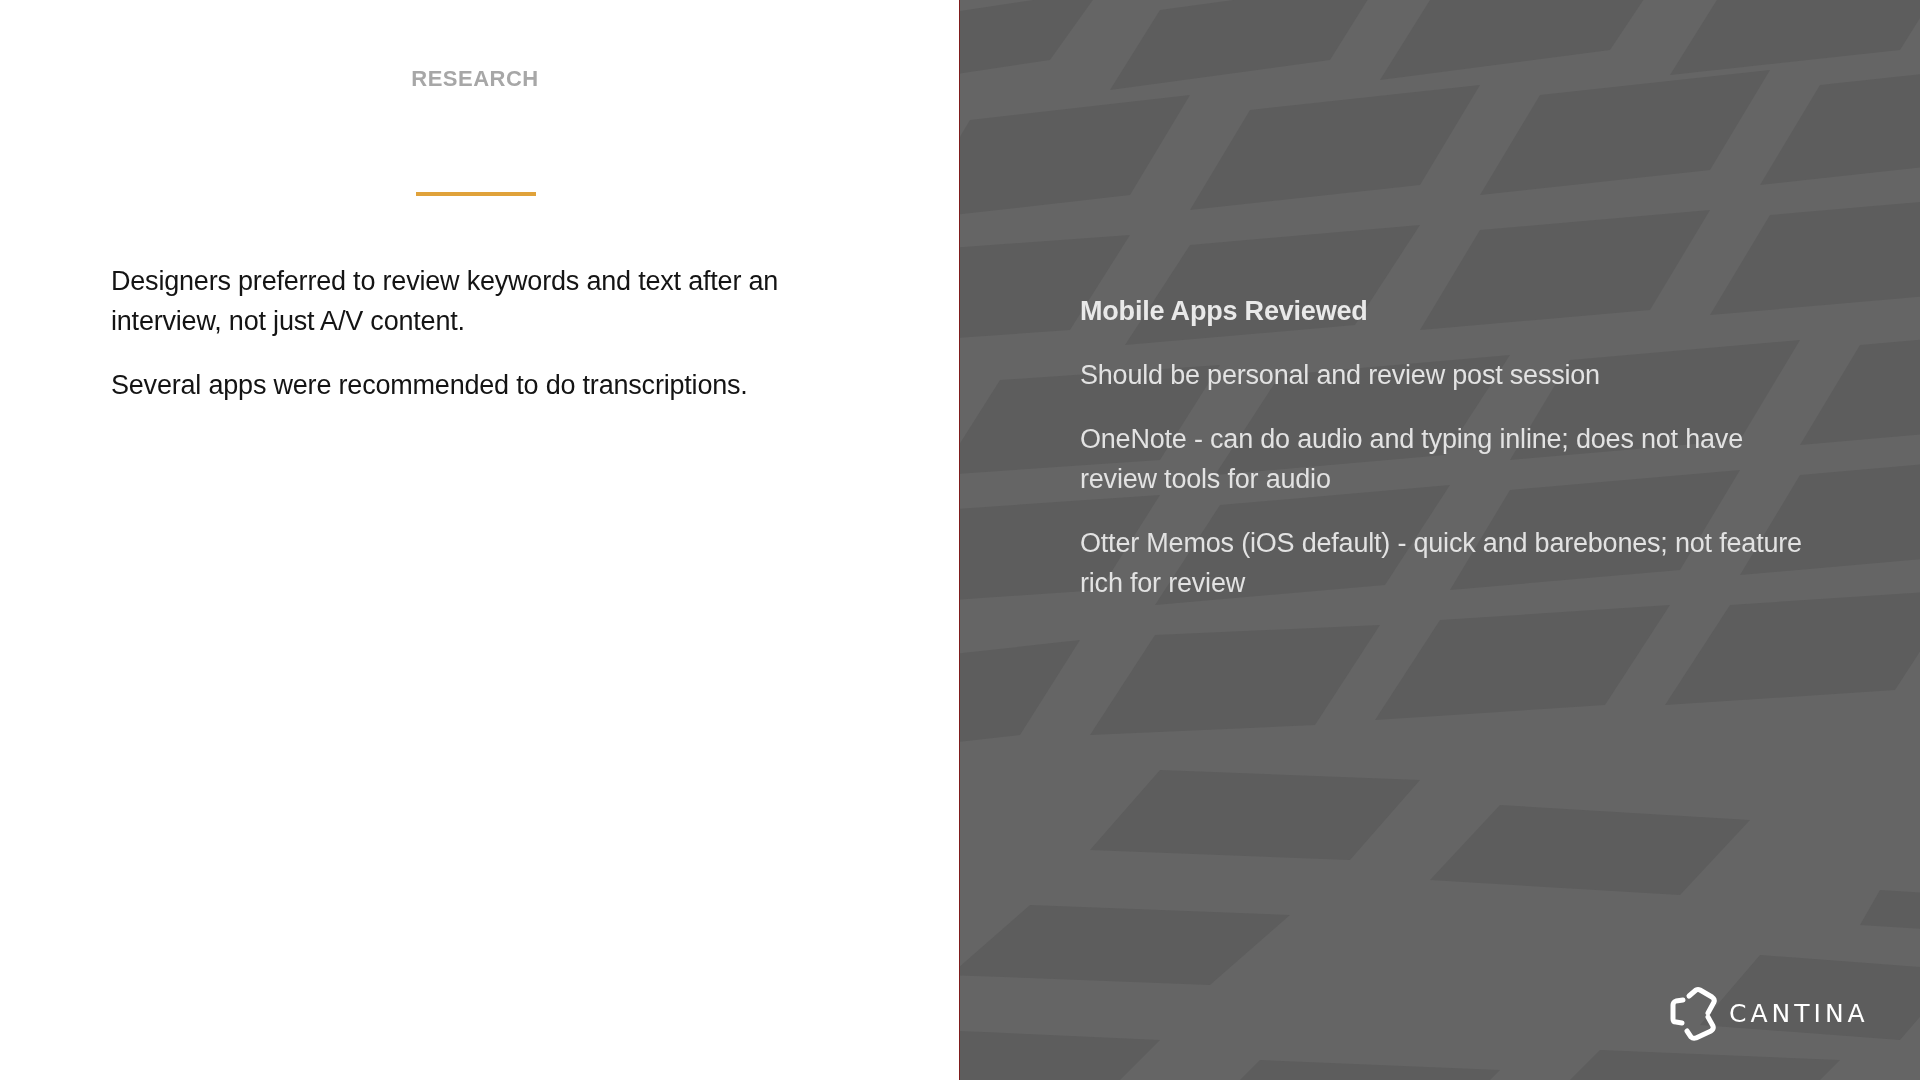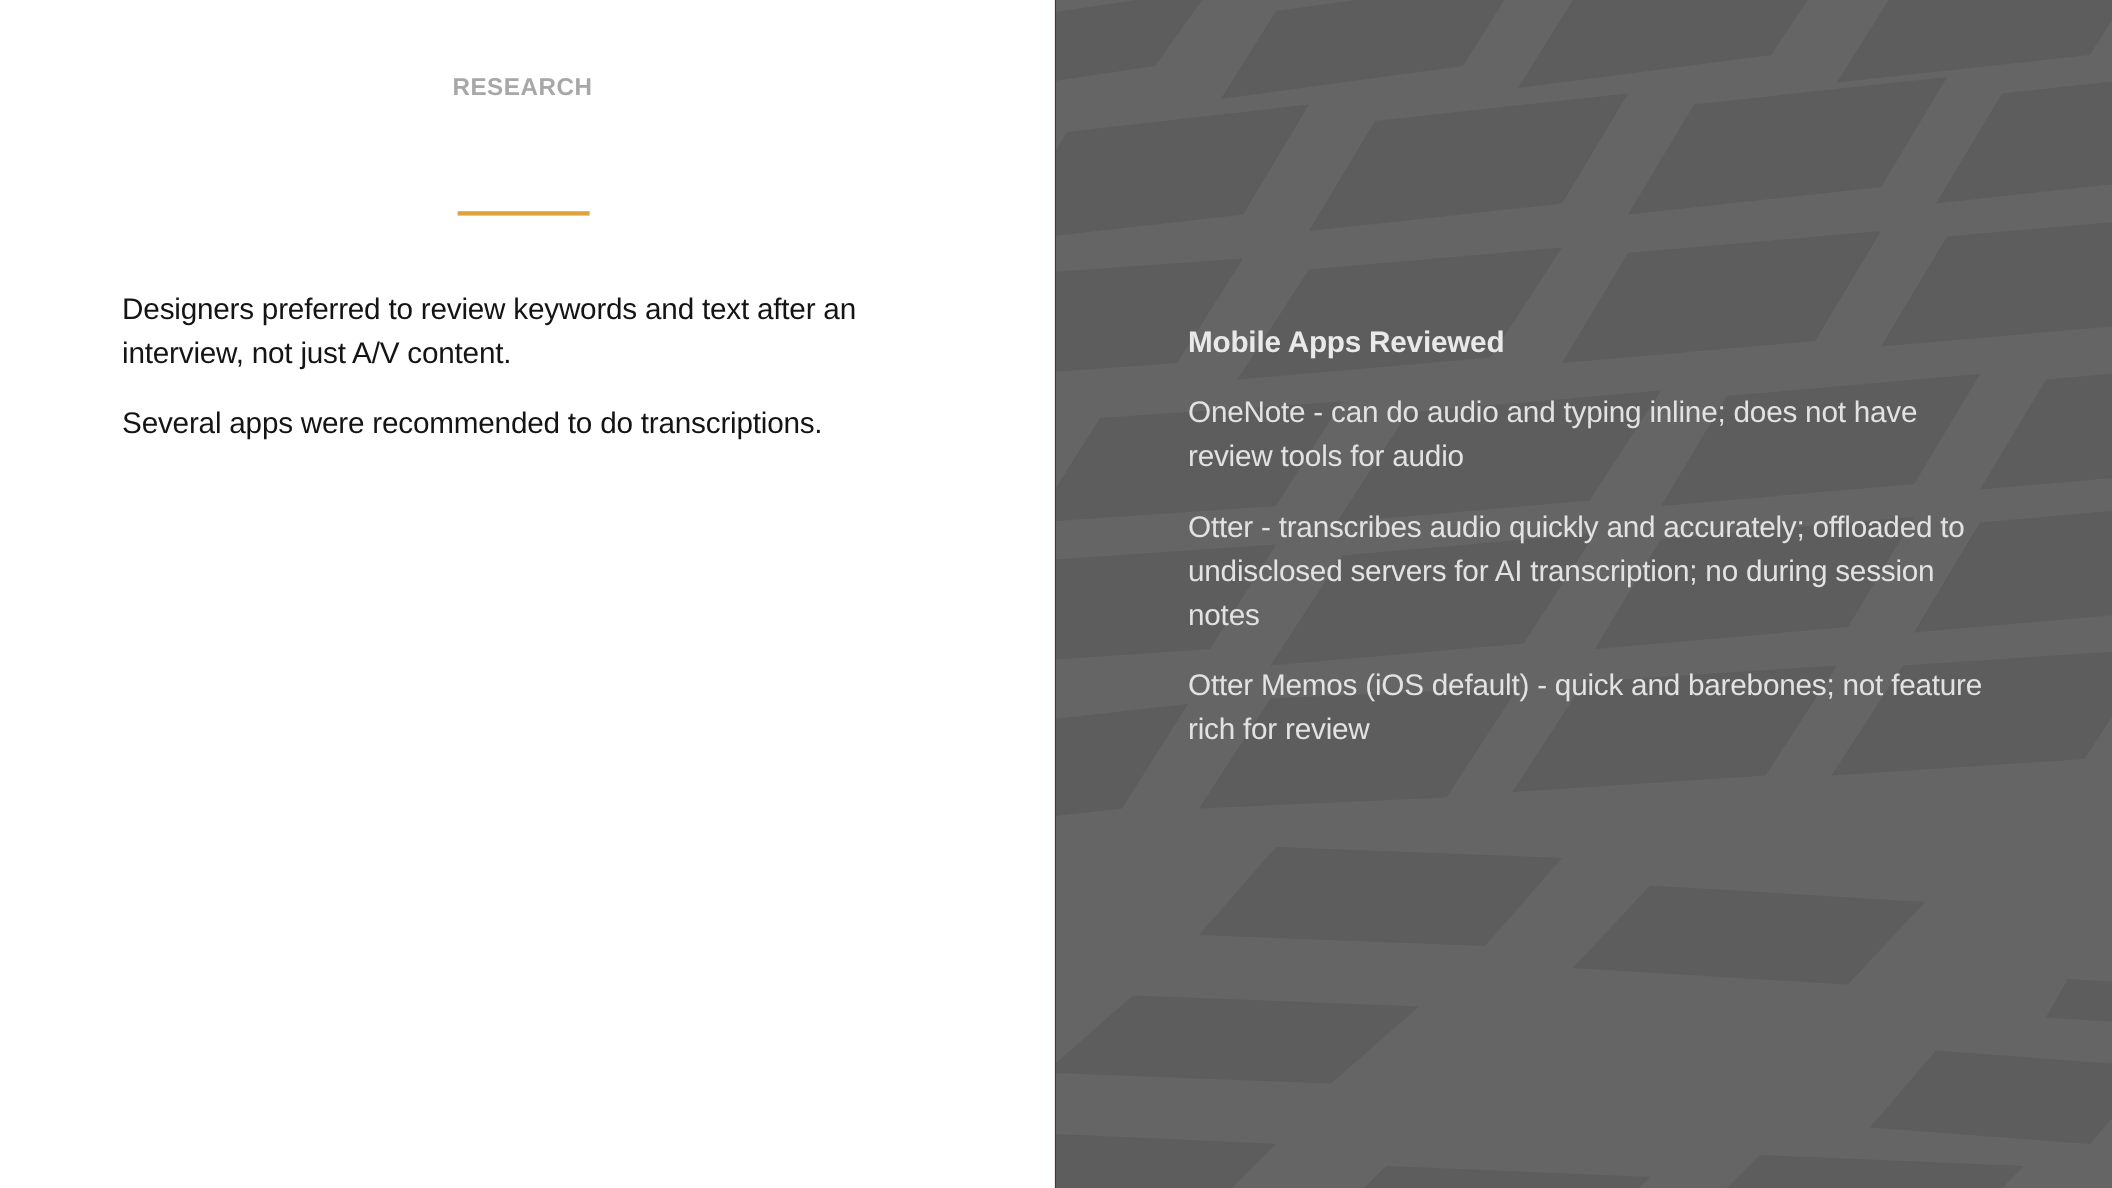--- a/index.html
+++ b/index.html
@@ -172,19 +172,32 @@
         <polygon points="300,1060 540,1070 470,1140 230,1130"></polygon>
         <polygon points="640,1050 880,1060 810,1130 570,1120"></polygon>
       </g>
     </svg>
 
     <div></div>
   </div>
 
   <div class="right-body">
     <p class="heading">Mobile Apps Reviewed</p>
+    <p>Should be personal and review post session</p>
     <p>OneNote - can do audio and typing inline; does not have review tools for audio</p>
-    <p>Otter - transcribes audio quickly and accurately; offloaded to undisclosed servers for AI transcription; no during session notes</p>
     <p>Otter Memos (iOS default) - quick and barebones; not feature rich for review</p>
   </div>
 
+  <div class="logo">
+    <svg class="logo-icon" viewBox="0 0 50 56" xmlns="http://www.w3.org/2000/svg">
+      <g fill="none" stroke="#ffffff" stroke-width="5" stroke-linecap="round" stroke-linejoin="round">
+
+        <path d="M14 14 L7 15 Q4 16 4 19 L4 33 Q4 36 7 36 L13 37"></path>
+
+        <path d="M20 10 L27 4 Q29 3 31 4 L43 11 Q46 13 45 16 L39 27"></path>
+
+        <path d="M39 31 L44 40 Q45 43 42 45 L27 52 Q24 53 22 51 L18 45"></path>
+      </g>
+    </svg>
+    <span class="logo-text">CANTINA</span>
+  </div>
 
 </div>
 
 </body></html>

